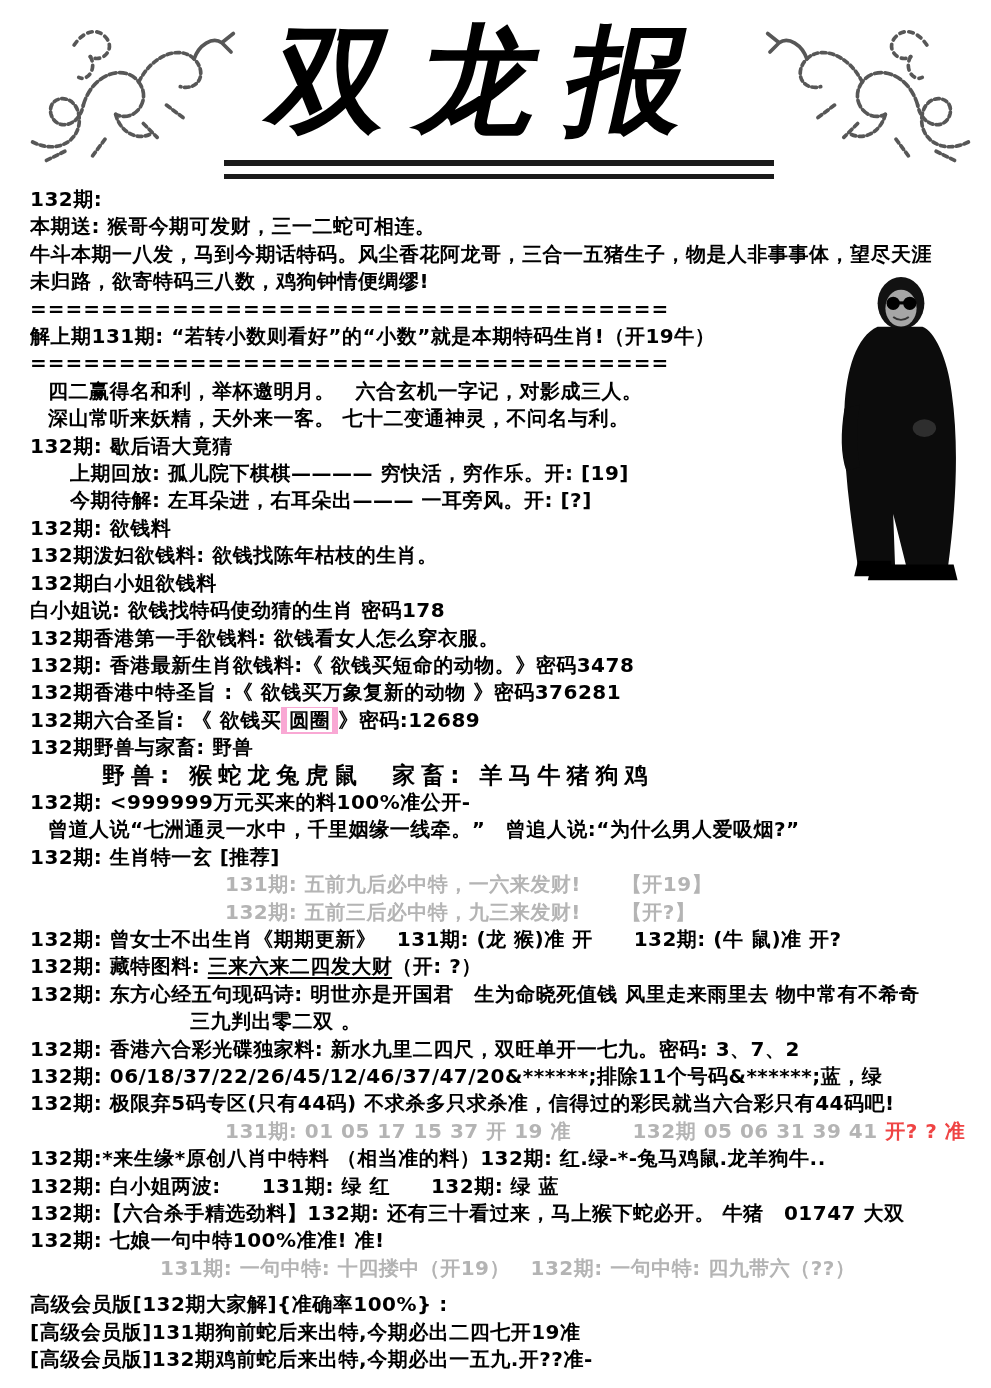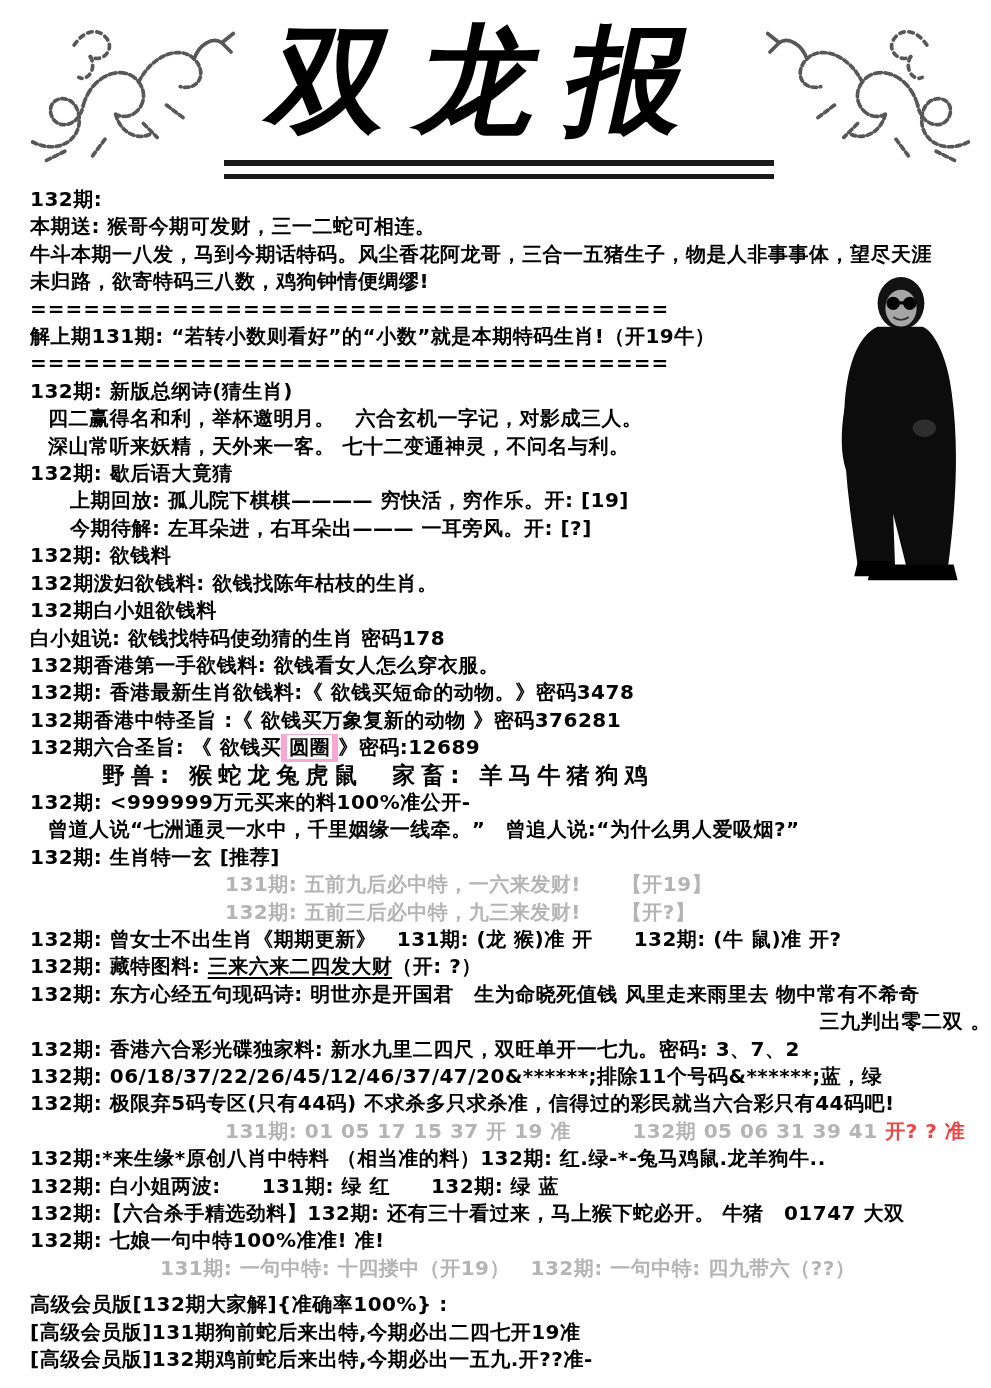--- a/index.html
+++ b/index.html
@@ -34,21 +34,21 @@
   }
   .line{
     font-size:20px;line-height:27.4px;white-space:nowrap;overflow:hidden;
     letter-spacing:.5px;
   }
   .sep{font-size:20px;letter-spacing:1px;}
   .ind1{margin-left:18px;}
   .ind2{margin-left:40px;}
   .ind3{margin-left:72px;}
   .ind4{margin-left:195px;}
-  .ind5{margin-left:160px;text-align:right;}
+  .ind5{margin-left:160px;}
   .ind6{margin-left:130px;}
   .big{font-size:23px;letter-spacing:6px;}
   .gray{color:#b4b4b4;}
   .gray .dark{color:#ef4444;font-weight:bold;}
   .u{text-decoration:underline;text-underline-offset:4px;}
   .boxed{border:6px solid #f9a8d4;padding:0 2px;}
   .mt{margin-top:9px;}
 </style>
 </head>
 <body>
@@ -97,34 +97,34 @@
   </svg>
 
   <div class="textbody">
       <div class="line">132期:</div>
       <div class="line">本期送: 猴哥今期可发财，三一二蛇可相连。</div>
       <div class="line">牛斗本期一八发，马到今期话特码。风尘香花阿龙哥，三合一五猪生子，物是人非事事体，望尽天涯</div>
       <div class="line">未归路，欲寄特码三八数，鸡狗钟情便绸缪!</div>
       <div class="line sep">====================================</div>
       <div class="line">解上期131期: “若转小数则看好”的“小数”就是本期特码生肖!（开19牛）</div>
       <div class="line sep">====================================</div>
-      <div class="line">132期: 新版总纲诗(猜生肖)</div>
       <div class="line ind1">四二赢得名和利，举杯邀明月。　六合玄机一字记，对影成三人。</div>
       <div class="line ind1">深山常听来妖精，天外来一客。 七十二变通神灵，不问名与利。</div>
       <div class="line">132期: 歇后语大竟猜</div>
       <div class="line ind2">上期回放: 孤儿院下棋棋———— 穷快活，穷作乐。开: [19]</div>
       <div class="line ind2">今期待解: 左耳朵进，右耳朵出——— 一耳旁风。开: [?]</div>
       <div class="line">132期: 欲钱料</div>
       <div class="line">132期泼妇欲钱料: 欲钱找陈年枯枝的生肖。</div>
       <div class="line">132期白小姐欲钱料</div>
       <div class="line">白小姐说: 欲钱找特码使劲猜的生肖 密码178</div>
       <div class="line">132期香港第一手欲钱料: 欲钱看女人怎么穿衣服。</div>
       <div class="line">132期: 香港最新生肖欲钱料:《 欲钱买短命的动物。》密码3478</div>
       <div class="line">132期香港中特圣旨 :《 欲钱买万象复新的动物 》密码376281</div>
       <div class="line"><span>132期六合圣旨: 《 欲钱买</span><span class="boxed">圆圈</span><span>》密码:12689</span></div>
+      <div class="line">132期野兽与家畜: 野兽</div>
       <div class="line ind3 big">野兽: 猴蛇龙兔虎鼠　家畜: 羊马牛猪狗鸡</div>
       <div class="line">132期: &lt;999999万元买来的料100%准公开-</div>
       <div class="line ind1">曾道人说“七洲通灵一水中，千里姻缘一线牵。”　曾追人说:“为什么男人爱吸烟?”</div>
       <div class="line">132期: 生肖特一玄 [推荐]</div>
       <div class="line gray ind4">131期: 五前九后必中特，一六来发财!　　【开19】</div>
       <div class="line gray ind4">132期: 五前三后必中特，九三来发财!　　【开?】</div>
       <div class="line">132期: 曾女士不出生肖《期期更新》　131期: (龙 猴)准 开　　132期: (牛 鼠)准 开?</div>
       <div class="line"><span>132期: 藏特图料: </span><span class="u">三来六来二四发大财</span><span>（开: ?）</span></div>
       <div class="line">132期: 东方心经五句现码诗: 明世亦是开国君　生为命晓死值钱 风里走来雨里去 物中常有不希奇</div>
       <div class="line ind5">三九判出零二双 。</div>

